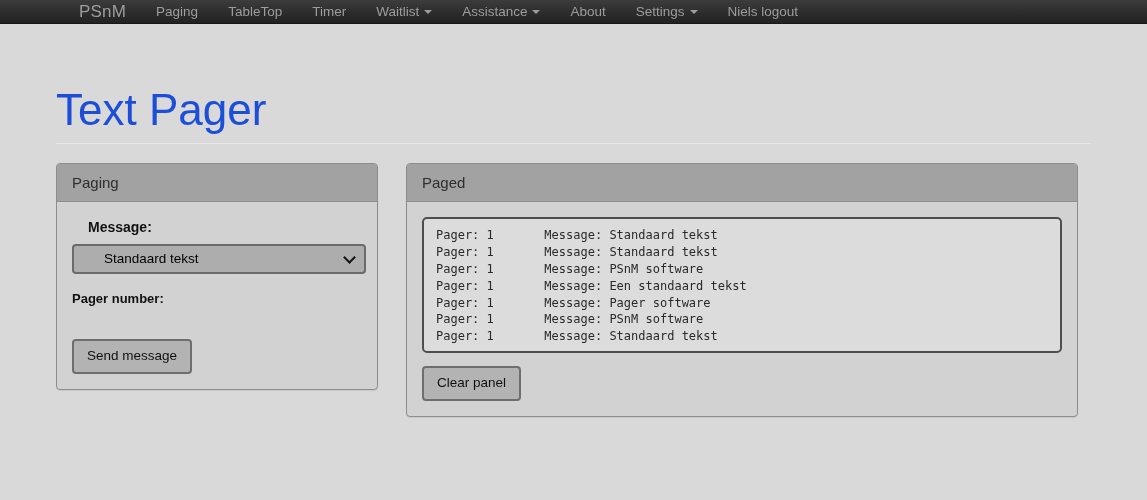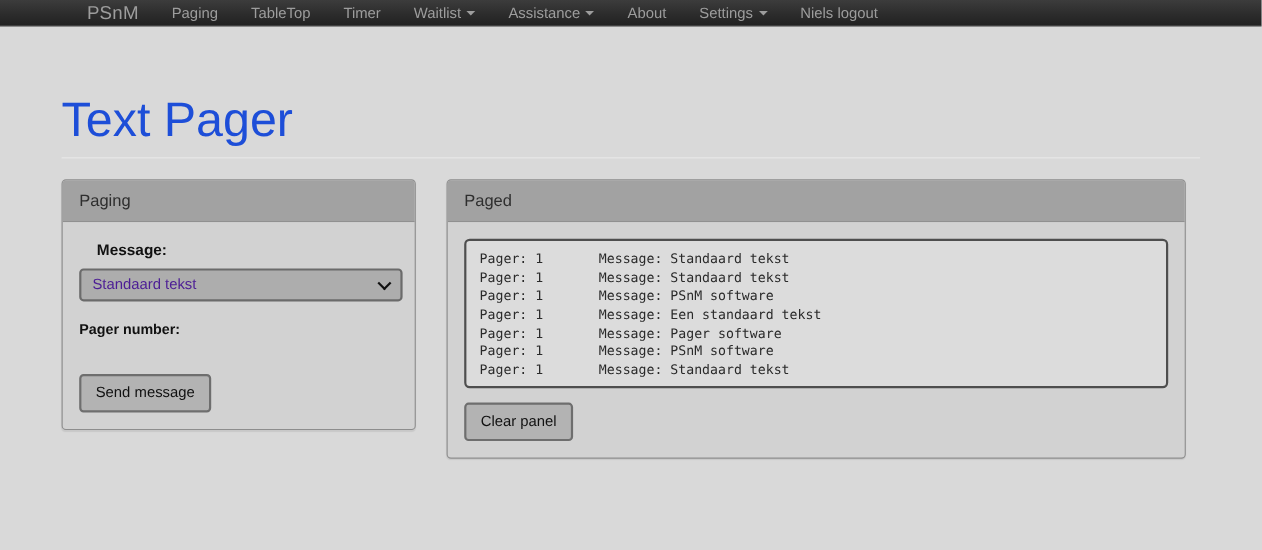--- a/index.html
+++ b/index.html
@@ -114,25 +114,26 @@
     display: inline-block;
     background: #adadad;
     border: 2px solid #6b6b6b;
     border-radius: 4px;
     height: 30px;
     cursor: pointer;
   }
   .select-box .sel-text {
     display: block;
     font-size: 13.5px;
-    color: #4c1d95;
+    color: #000000;
     line-height: 26px;
     padding: 0 34px 0 10px;
     white-space: nowrap;
     overflow: hidden;
+    margin-left: 20px;
   }
   .select-box .chev {
     position: absolute;
     right: 10px; top: 50%;
     width: 9px; height: 9px;
     margin-top: -6px;
     border-right: 2px solid #111;
     border-bottom: 2px solid #111;
     transform: rotate(45deg);
   }

